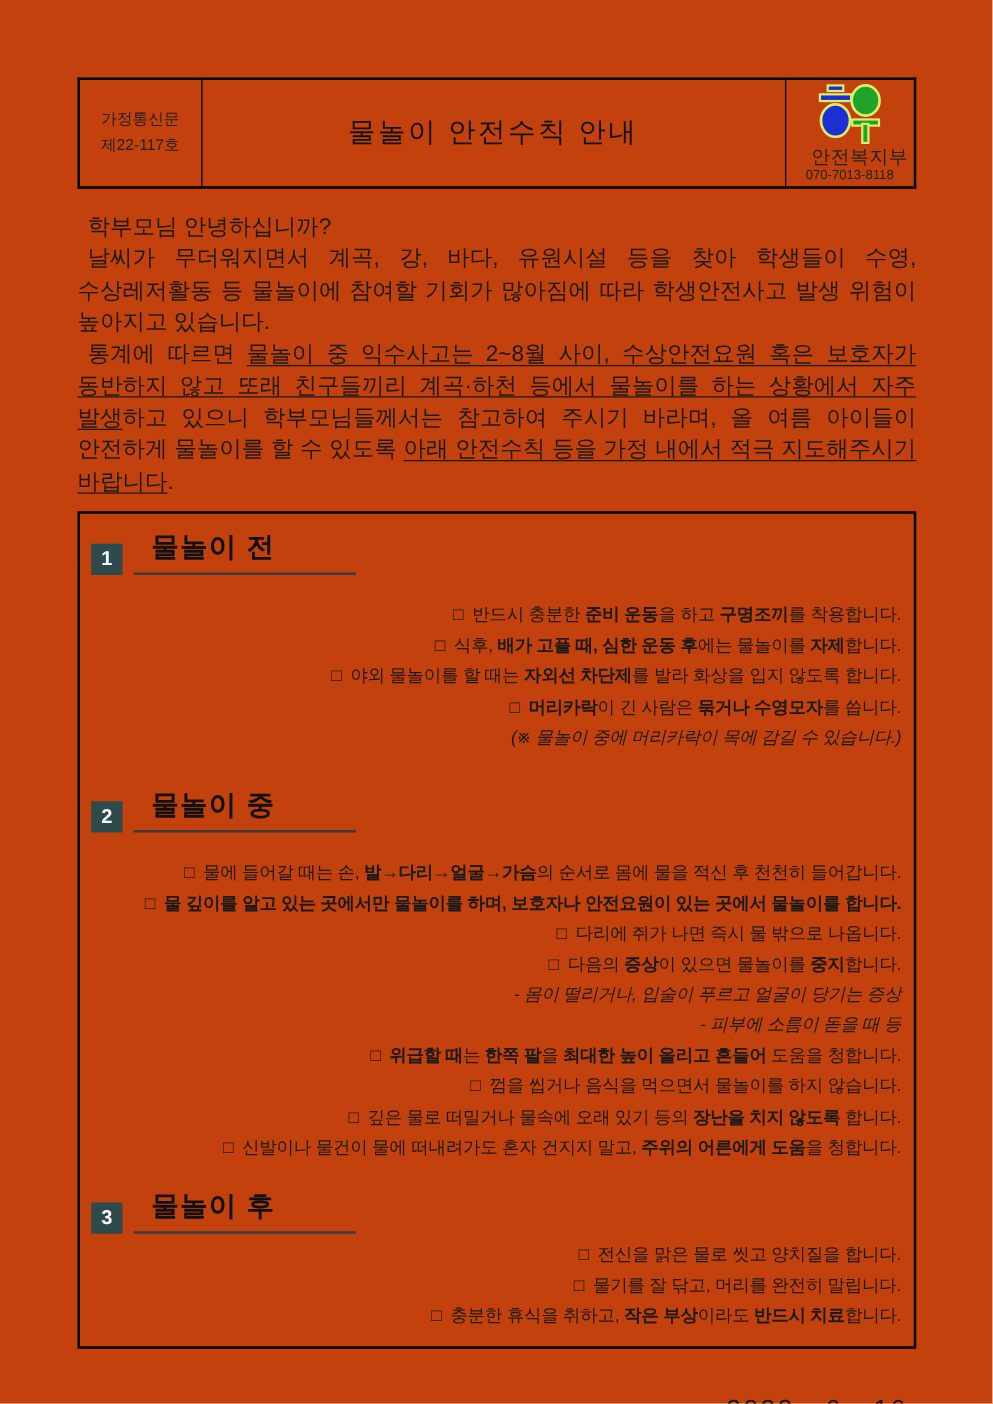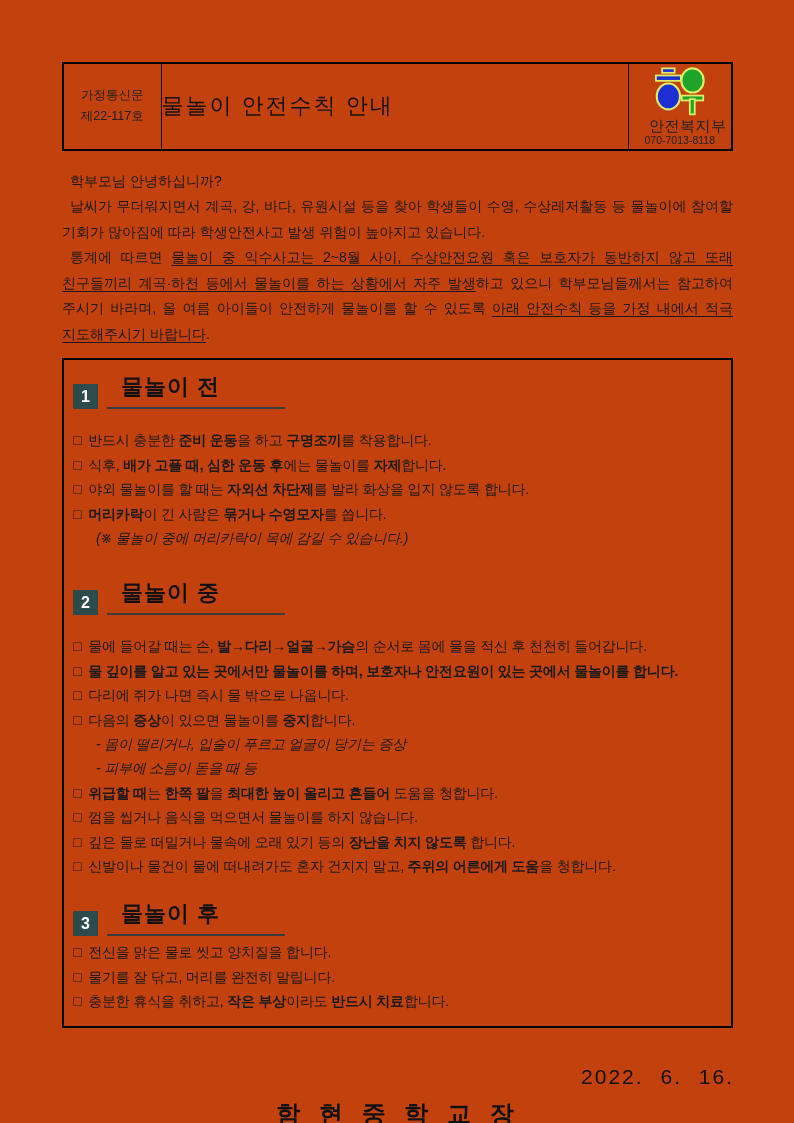--- a/index.html
+++ b/index.html
@@ -9,32 +9,32 @@
     width:794px; height:1123px; background:#c2410c; margin:0 auto;
     padding:62px 60px 0 62px; overflow:hidden; position:relative;
   }
 
   
   table.hdr{ width:671px; border-collapse:collapse; table-layout:fixed; }
   table.hdr td{ border:1.6px solid #000; vertical-align:middle; }
   table.hdr{ border:2px solid #000; }
   td.hdr-doc{ width:98px; text-align:center; font-size:12.5px; line-height:1.75; color:#222; }
   td.hdr-title{
-    font-size:22px; letter-spacing:2px; font-weight:400;
+    text-align:center; font-size:22px; letter-spacing:2px; font-weight:400;
     color:#111; height:70px;
   }
   td.hdr-logo{ width:104px; text-align:center; padding:3px 0 2px; }
   .logo-dept{ font-size:15px; color:#222; line-height:1.15; letter-spacing:.5px;margin-left:16px; }
   .logo-phone{ font-size:10.5px; color:#222; line-height:1.2; }
   .emblem{ display:block; margin:0 auto; }
 
   
   .intro{ margin-top:18px; width:671px; }
   .intro p{
-    font-size:14px; line-height:25.5px; text-align:justify;
+    font-size:18px; line-height:25.5px; text-align:justify;
     word-break:keep-all; text-indent:8px; color:#1a1a1a;
   }
   .seg-u{ text-decoration:underline; text-underline-offset:3px; }
   .seg-b{ font-weight:bold; }
 
   
   .rules-box{
     margin-top:11px; width:671px; border:2px solid #000;
     padding:8px 10px 12px 9px;
   }
@@ -47,21 +47,21 @@
     font-size:16px; font-weight:bold; display:flex; align-items:center;
     justify-content:center; flex:0 0 auto;
   }
   .sec-title{
     display:inline-block; font-size:22px; font-weight:bold; color:#111;
     margin-left:9px; padding:0 0 5px 14px; width:178px;
     border-bottom:2.5px solid #3c3c3c; letter-spacing:1px;
   }
   .rule-item{
     font-size:14px; line-height:24.4px; color:#1a1a1a;
-    white-space:nowrap; letter-spacing:-0.2px;
+    white-space:nowrap; letter-spacing:-0.2px;text-align:right;
   }
   .rule-item .chk{ margin-right:7px; font-size:14px; color:#1a1a1a; }
   .rule-item.sub{ padding-left:23px;font-style:italic; }
 
   
   .issue-date{
     margin-top:37px; text-align:right; font-size:21px; color:#111;
     letter-spacing:2px; word-spacing:9px;
   }
   .signature{

